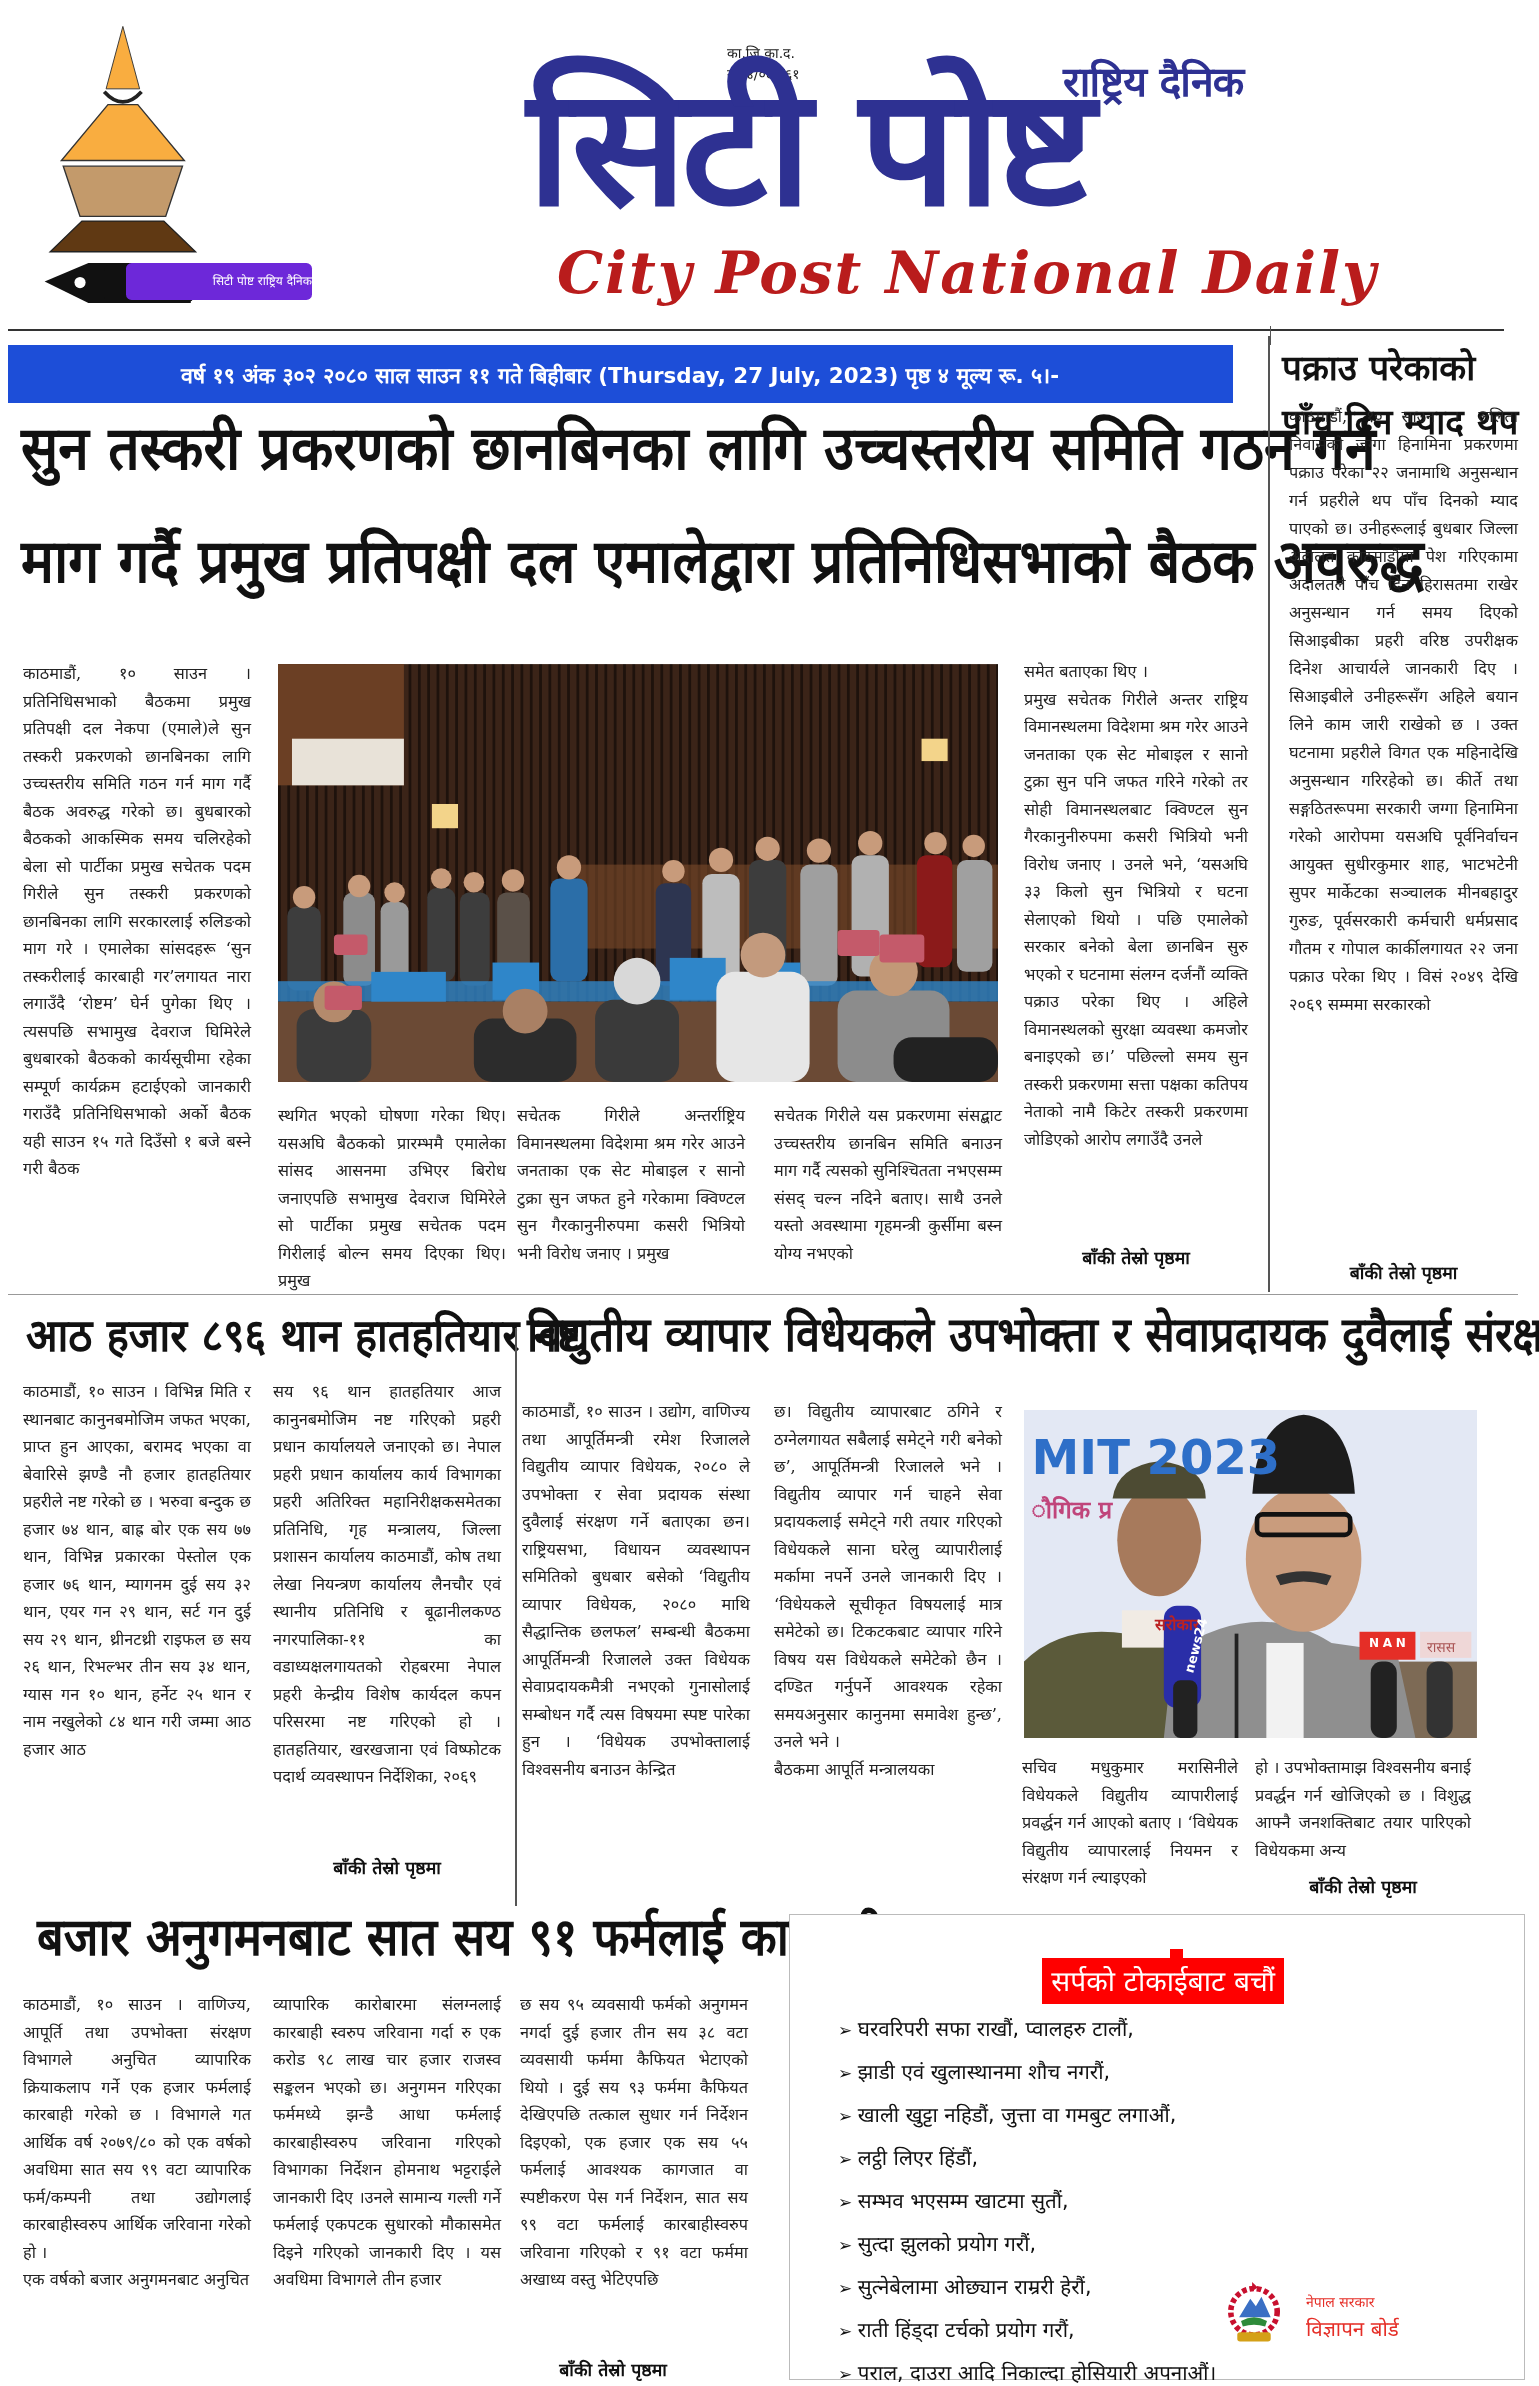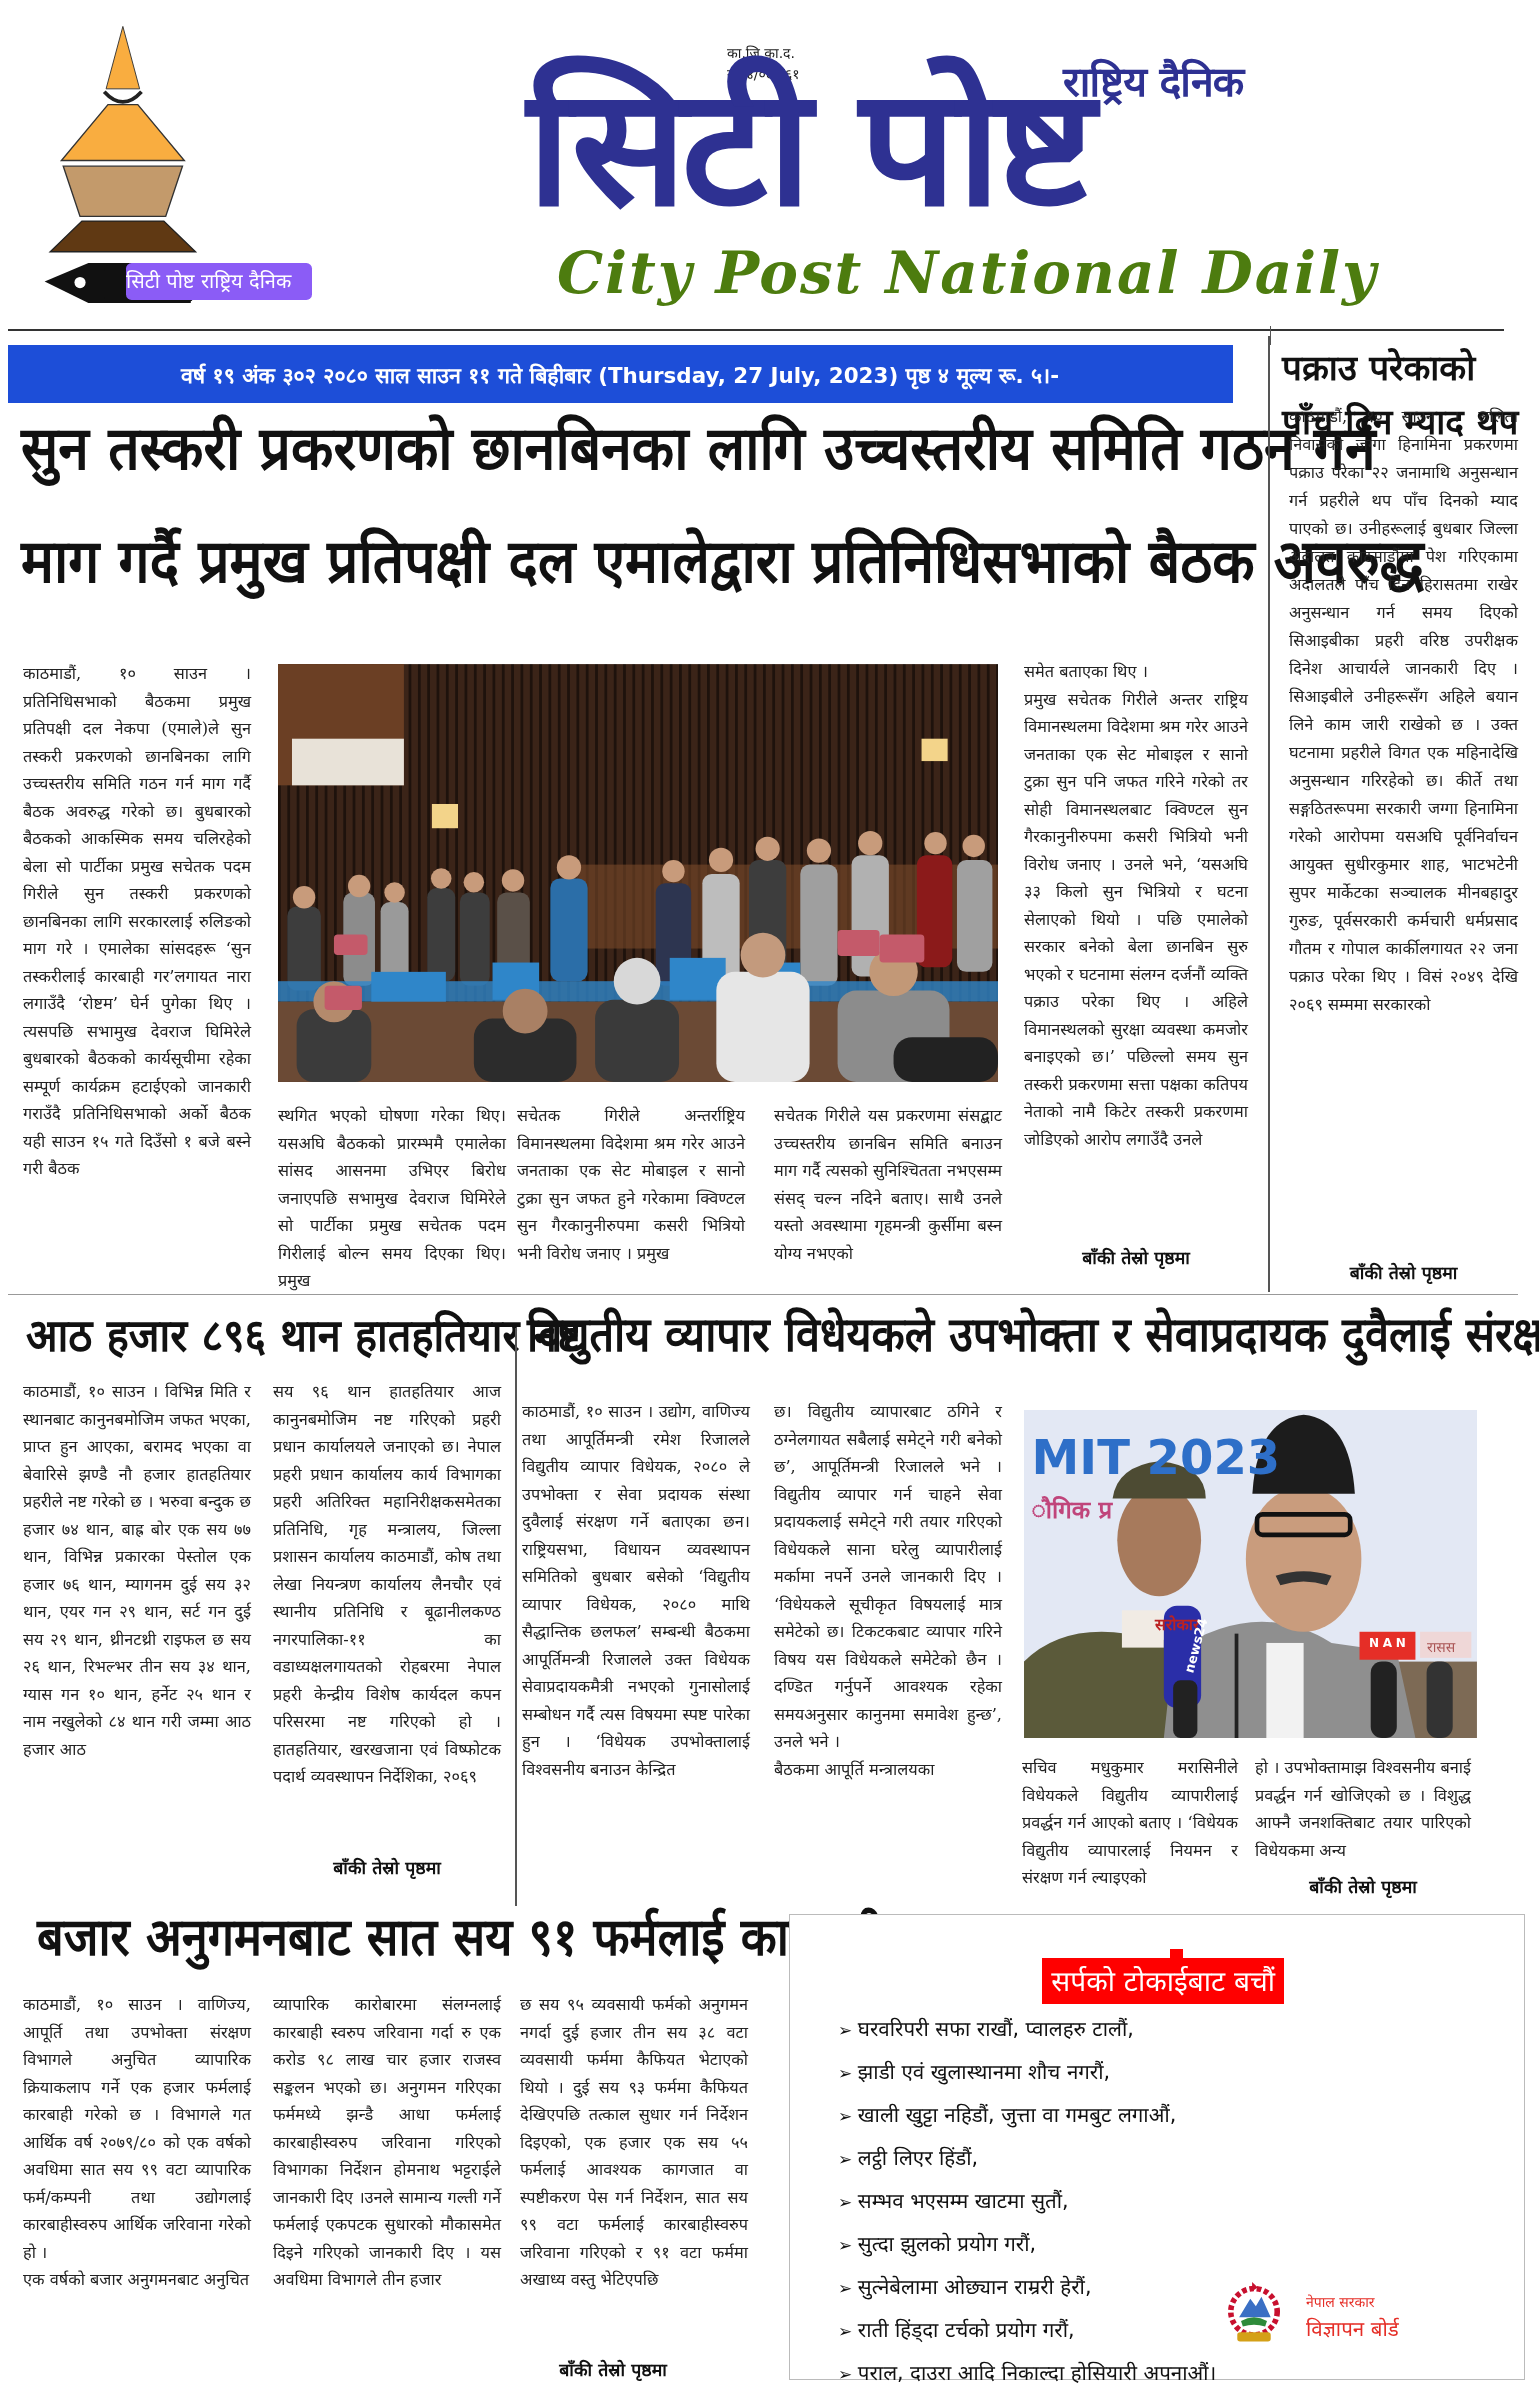--- a/index.html
+++ b/index.html
@@ -5,21 +5,21 @@
   *{box-sizing:border-box;margin:0;padding:0}
   html,body{width:1539px;height:2387px;background:#fff;overflow:hidden}
   body{position:relative;font-family:"DejaVu Sans",sans-serif;color:#1a1a1a}
   .abs{position:absolute}
 
   
   .logo{left:37px;top:18.6px;width:466px;height:298px}
   .reg{left:727px;top:43px;width:131px;font-size:14px;line-height:20.5px;color:#222;text-align:left}
   .tagline-np{left:1063px;top:52px;font-size:41px;font-weight:bold;color:#2e3192;letter-spacing:-0.9px}
   .title-np{left:527px;top:69px;font-size:163px;font-weight:bold;color:#2e3192;line-height:158px;letter-spacing:-5.6px;transform:scaleX(1.05);transform-origin:left top}
-  .title-en{left:557px;top:239px;font-size:58px;font-weight:bold;font-style:italic;color:#4d7c0f;font-family:"DejaVu Serif",serif;letter-spacing:1.9px}
+  .title-en{left:557px;top:239px;font-size:58px;font-weight:bold;font-style:italic;color:#b91c1c;font-family:"DejaVu Serif",serif;letter-spacing:1.9px}
   .mast-rule{left:7.5px;top:329px;width:1496px;height:1.9px;background:#333}
   .mast-tick{left:1270px;top:326px;width:0.9px;height:18.6px;background:#555}
 
   
   .infobar{left:7.5px;top:345px;width:1225px;height:58px;background:#1d4ed8;color:#fff;display:flex;align-items:center;justify-content:center;font-size:21.4px;font-weight:bold;letter-spacing:0}
 
   
   .hl{font-weight:bold;color:#111;line-height:1;white-space:nowrap;transform-origin:left top}
   .hl-main1{left:20.5px;top:418px;font-size:60px;transform:scaleX(0.92)}
   .hl-main2{left:20.5px;top:531px;font-size:60px;transform:scaleX(0.92)}
@@ -54,21 +54,21 @@
   <svg width="466" height="298" viewBox="0 0 500 320">
     <polygon points="92,8 110,75 74,75" fill="#f9ad40" stroke="#333" stroke-width="1"></polygon>
     <path d="M72,78 Q92,100 112,78" fill="none" stroke="#222" stroke-width="4"></path>
     <polygon points="76,92 108,92 158,152 26,152" fill="#f9ad40" stroke="#333" stroke-width="1.5"></polygon>
     <polygon points="28,158 156,158 138,212 46,212" fill="#c39a6b" stroke="#333" stroke-width="1.5"></polygon>
     <polygon points="48,217 136,217 170,250 14,250" fill="#603913" stroke="#222" stroke-width="1.5"></polygon>
     <polygon points="8,282 55,262 160,262 165,305 55,305" fill="#111"></polygon>
     <circle cx="46" cy="283" r="6" fill="#fff"></circle>
     <rect x="72" y="264" width="96" height="40" rx="6" fill="#111"></rect>
   </svg>
-  <div class="abs" style="left:89px;top:244px;width:186px;height:37px;color:#fff;font-size:20px;line-height:37px;background:#8b5cf6;border-radius:5.6px;text-align:left">सिटी पोष्ट राष्ट्रिय दैनिक</div>
+  <div class="abs" style="left:89px;top:244px;width:186px;height:37px;color:#fff;font-size:12px;line-height:37px;background:#6d28d9;border-radius:5.6px;text-align:right">सिटी पोष्ट राष्ट्रिय दैनिक</div>
 </div>
 
 <div class="abs reg">
   <div>का.जि.का.द.</div>
   <div>नं.३४/०६०/६१</div>
 </div>
 <div class="abs tagline-np">राष्ट्रिय दैनिक</div>
 <div class="abs title-np">सिटी पोष्ट</div>
 <div class="abs title-en">City Post National Daily</div>
 <div class="abs mast-rule"></div>

